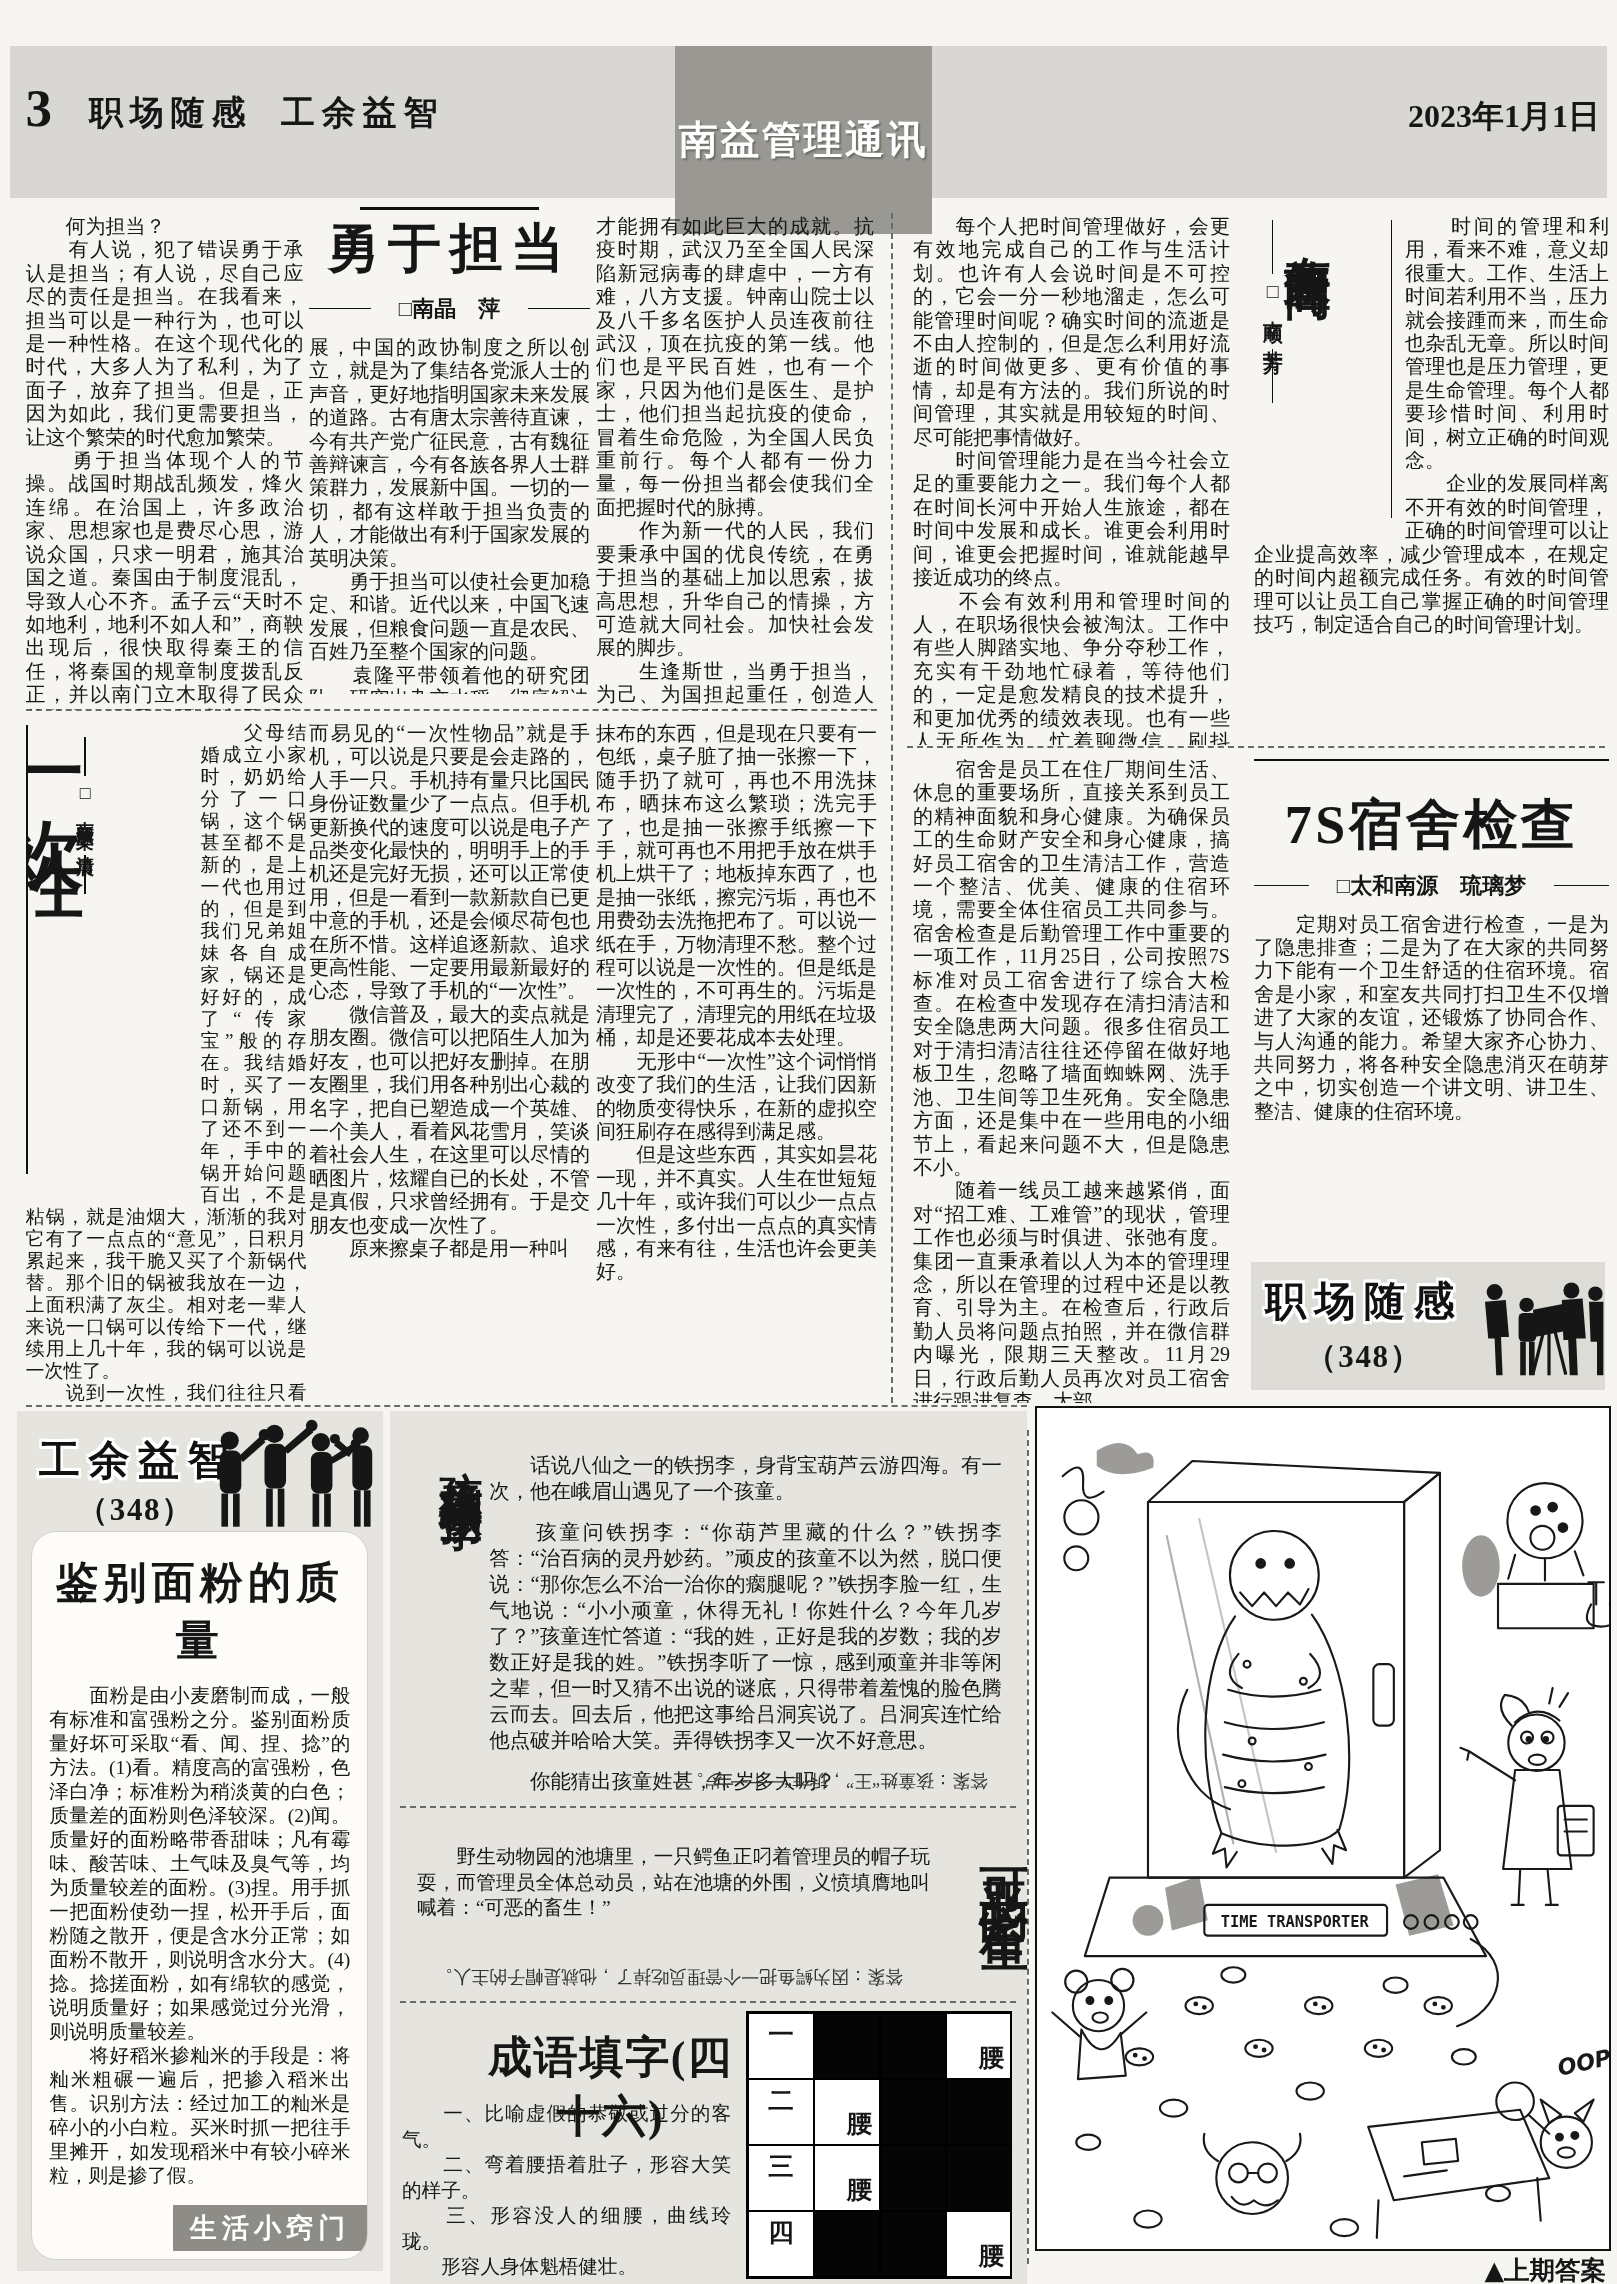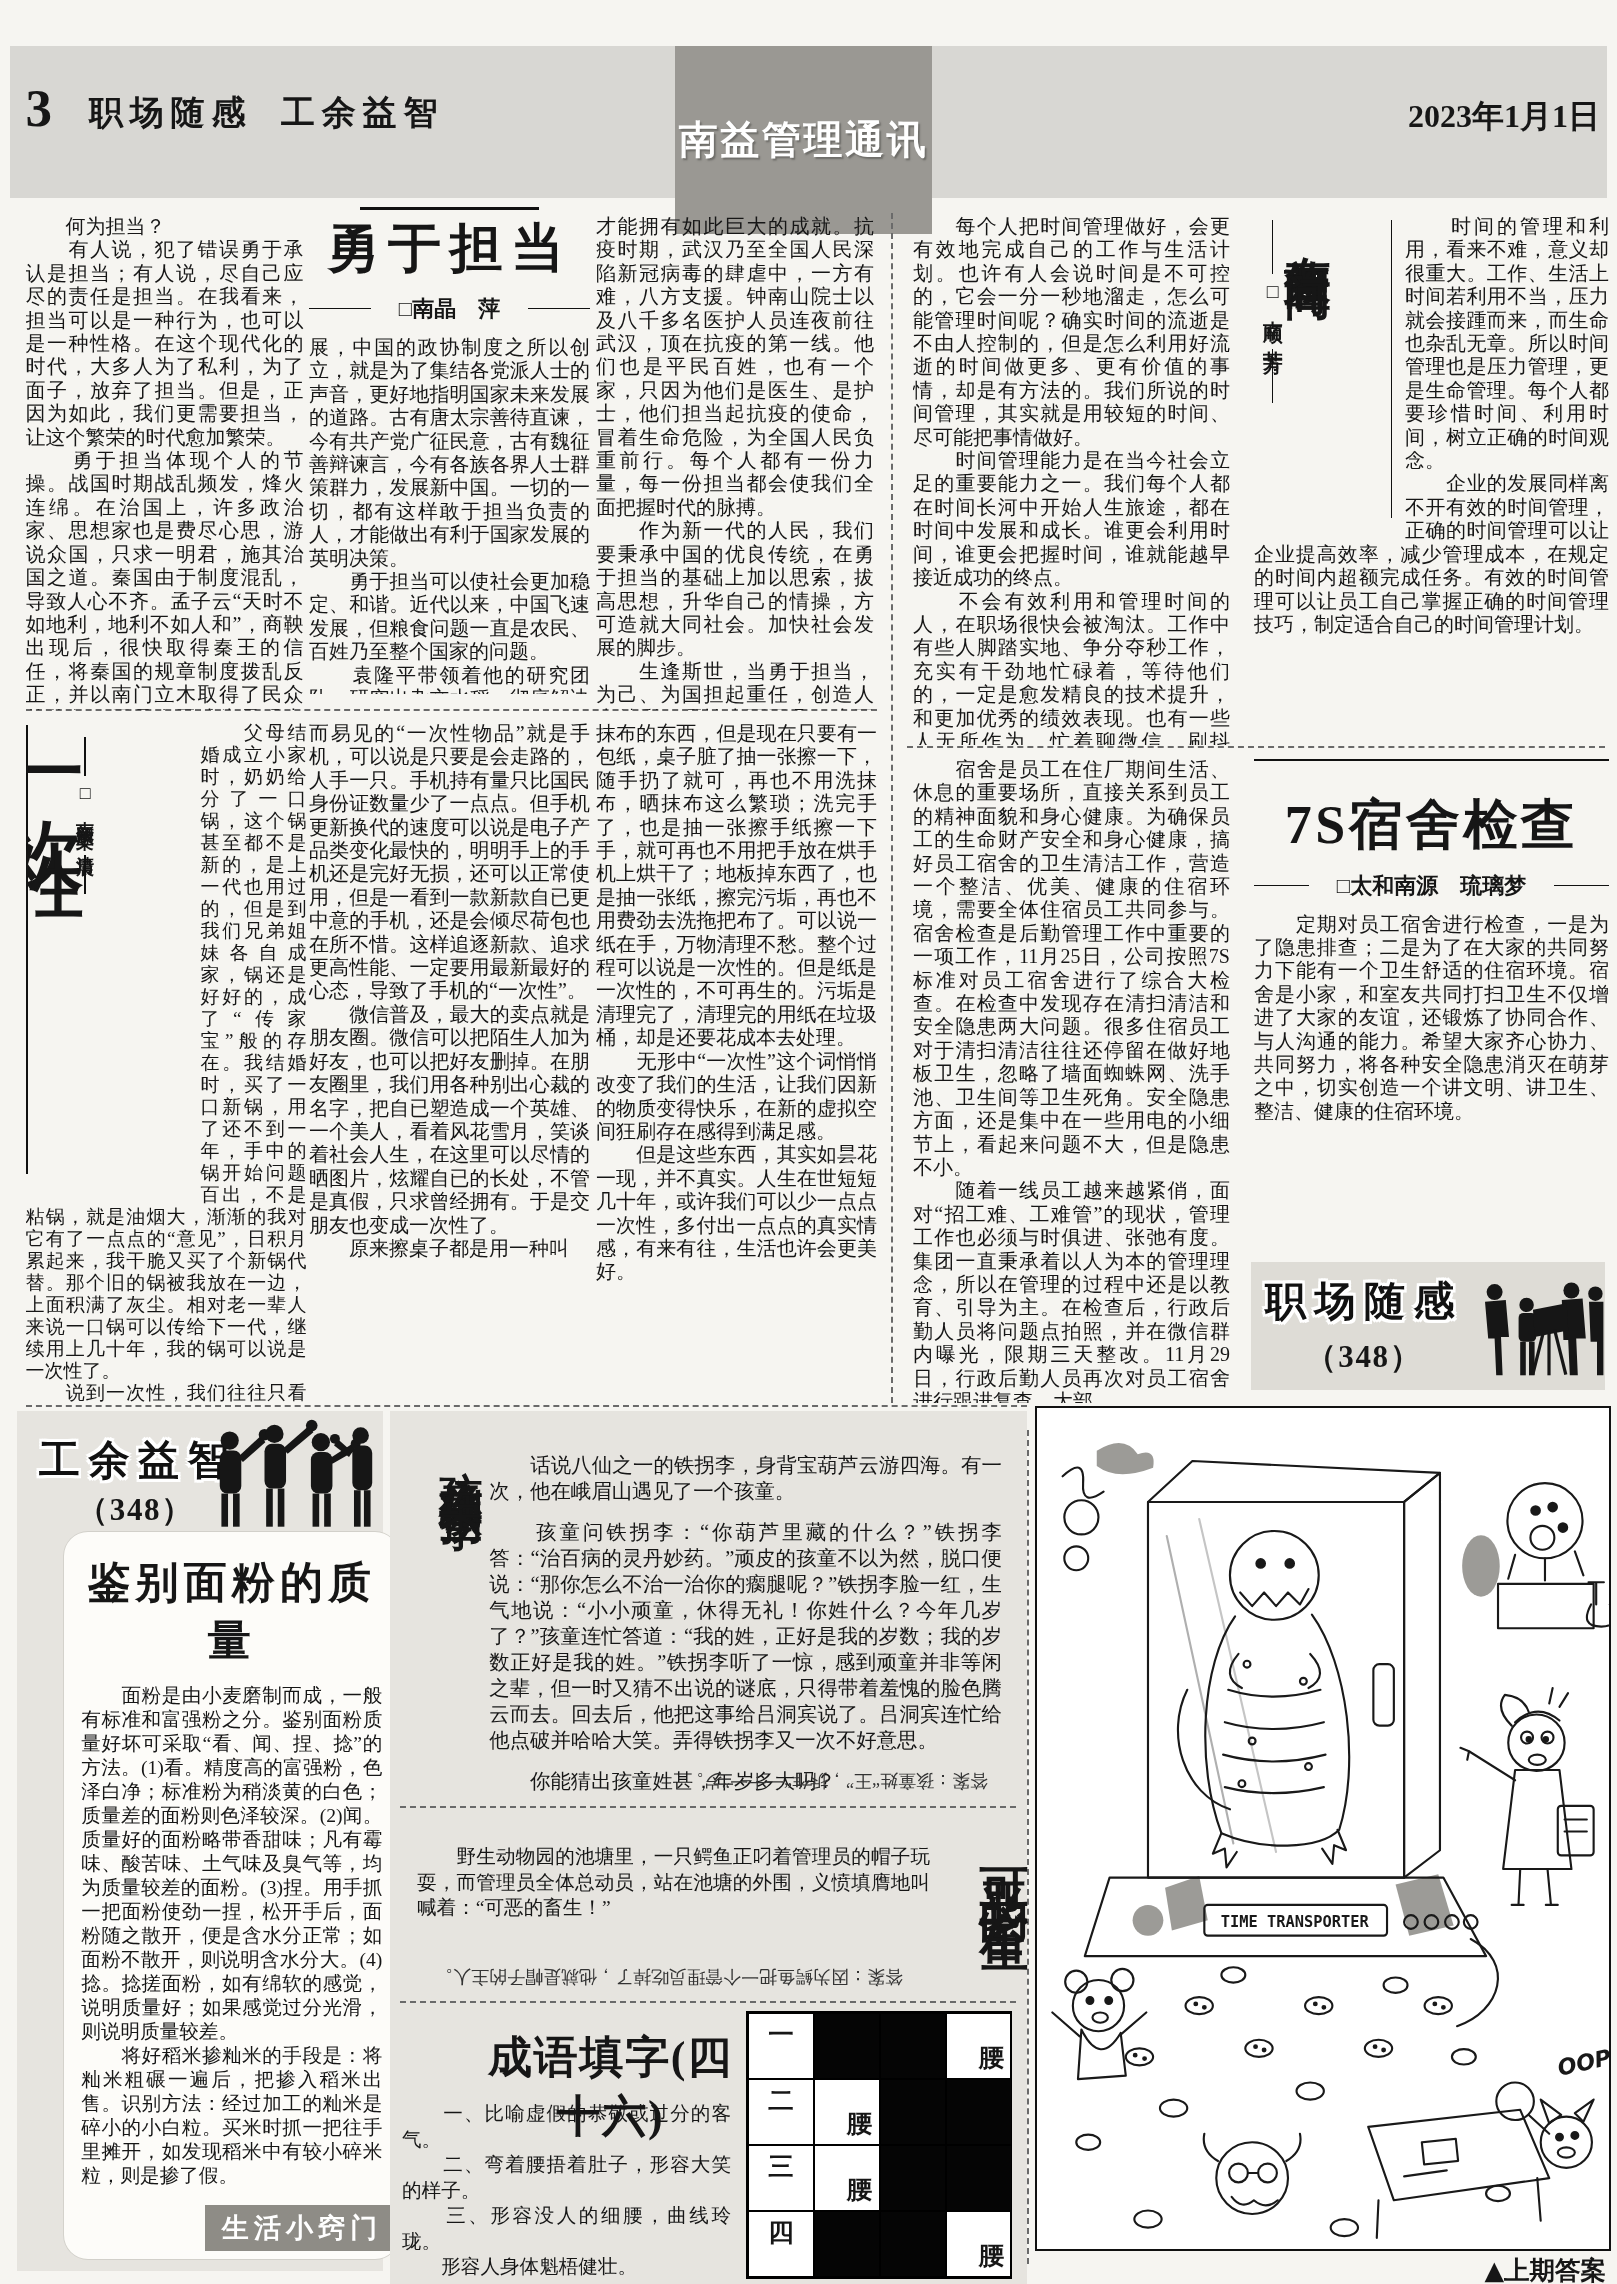--- a/index.html
+++ b/index.html
@@ -52,21 +52,21 @@
 
   .flip{transform:rotate(180deg);font-size:18px;color:#333;}
 
   
   .panel{background:#e6e4df;}
   .badge-big{font-size:41px;font-weight:bold;letter-spacing:8.5px;color:#111;
              font-family:"DejaVu Sans","Liberation Sans",sans-serif;
              text-shadow:-2.6px -2.6px 0 #fff,2.6px -2.6px 0 #fff,-2.6px 2.6px 0 #fff,2.6px 2.6px 0 #fff,0 2.6px 0 #fff,0 -2.6px 0 #fff,2.6px 0 0 #fff,-2.6px 0 0 #fff;}
   .badge-num{font-size:31px;font-weight:bold;letter-spacing:1.7px;}
 
-  .tips-box{background:#fdfcf9;border-radius:24px;padding:13.6px 17px;overflow:hidden;box-shadow:0 0 0 0.9px #d2d0ca;margin-left:32px;}
+  .tips-box{background:#fdfcf9;border-radius:24px;padding:13.6px 17px;overflow:hidden;box-shadow:0 0 0 0.9px #d2d0ca;}
   .tips-title{font-size:43px;font-weight:bold;text-align:center;letter-spacing:5.1px;margin:8.5px 0 13.6px;}
   .tips-txt{font-size:19.6px;line-height:24px;text-align:justify;}
   .tips-txt p{margin:0;}
   .tag-dark{background:#8e8c86;color:#fff;font-size:27px;font-weight:bold;letter-spacing:5.1px;
             padding:5.1px 17px;font-family:"DejaVu Sans","Liberation Sans",sans-serif;}
 
   .mid-txt{font-size:20.4px;line-height:26px;text-align:justify;}
   .mid-txt p{margin:15px;}
 
   .cy-title{font-size:44px;font-weight:bold;letter-spacing:1.7px;}

